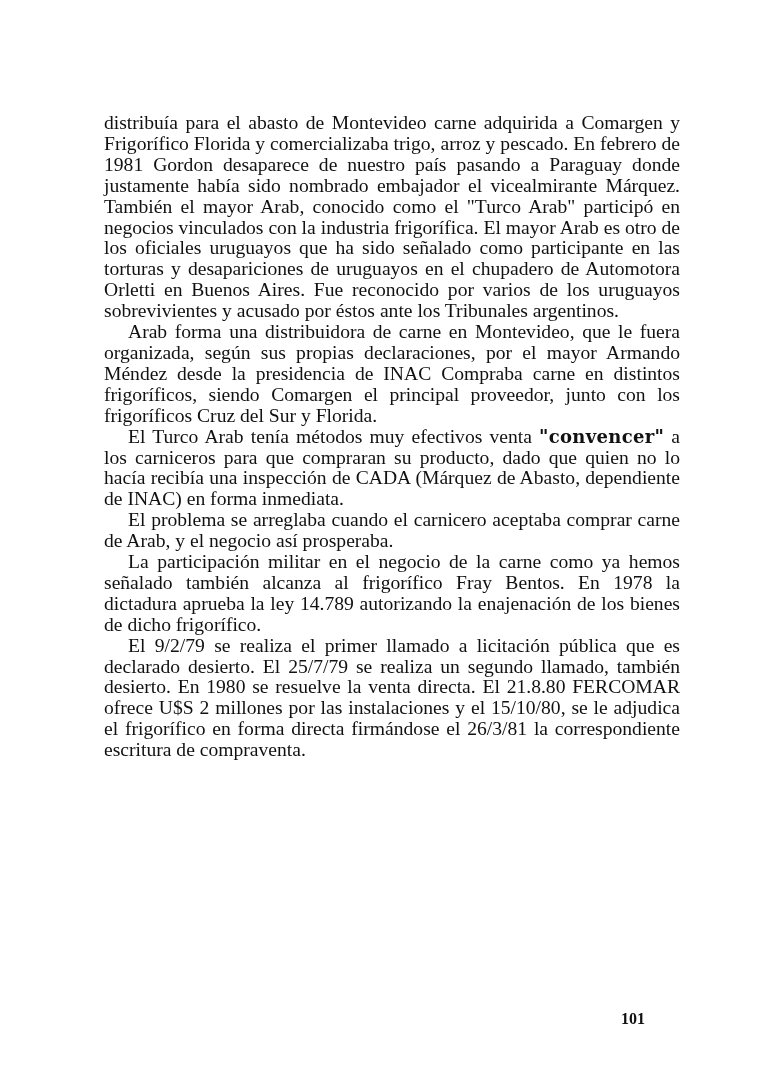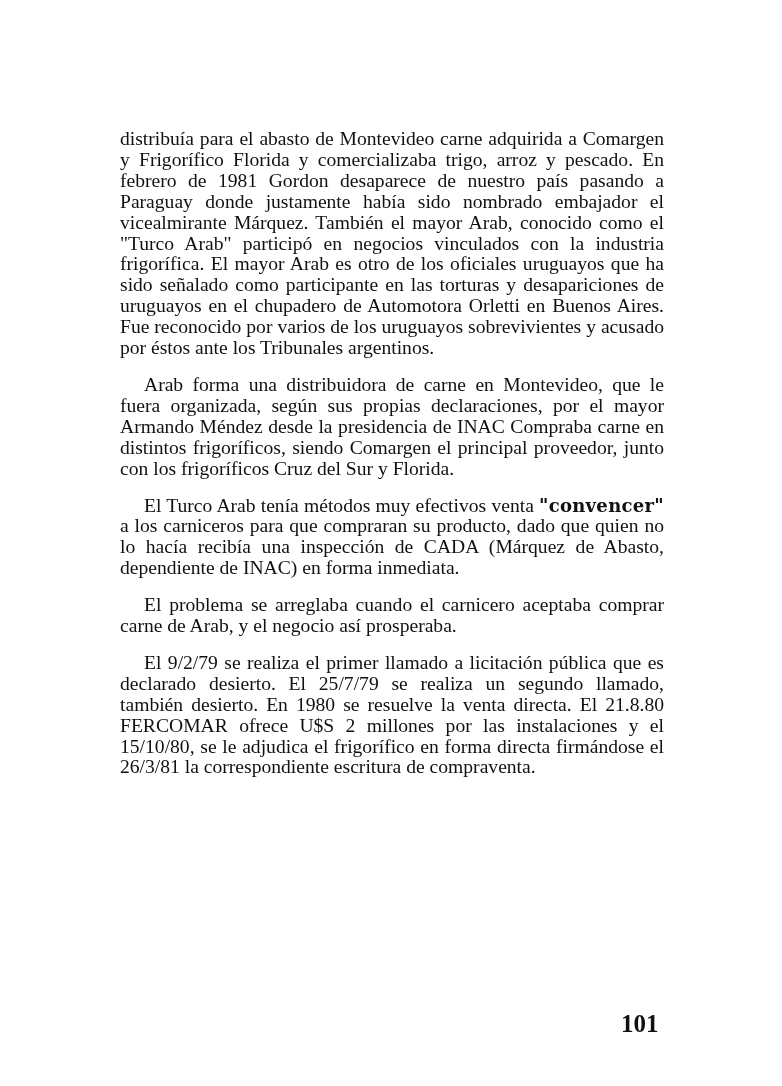--- a/index.html
+++ b/index.html
@@ -19,39 +19,39 @@
       top: 113px;
       width: 576px;
       font-family: "Liberation Serif", serif;
       font-size: 19.6px;
       line-height: 20.9px;
       color: #111111;
       text-align: justify;
       hyphens: none;
     }
     .para {
-      margin: 16px;
+      margin: 0;
       padding: 0;
     }
     .para.indent {
       text-indent: 24px;
     }
     .bold {
       font-weight: bold;
       font-family: "DejaVu Serif", serif;
       font-size: 18px;
       letter-spacing: 0.3px;
     }
     .page-number {
       position: absolute;
       left: 621px;
       top: 1010px;
       font-family: "Liberation Serif", serif;
       font-weight: bold;
-      font-size: 25px;
+      font-size: 16px;
       color: #111111;
       text-align: right;
     }
   </style>
 </head>
 <body>
 
 <div class="page">
   <p class="para">
     <span>distribuía para el abasto de Montevideo carne adquirida a Comargen y Frigorífico Florida y comercializaba trigo, arroz y pescado. En febrero de 1981 Gordon desaparece de nuestro país pasando a Paraguay donde justamente había sido nombrado embajador el vicealmirante Márquez. También el mayor Arab, conocido como el "Turco Arab" participó en negocios vinculados con la industria frigorífica. El mayor Arab es otro de los oficiales uruguayos que ha sido señalado como participante en las torturas y desapariciones de uruguayos en el chupadero de Automotora Orletti en Buenos Aires. Fue reconocido por varios de los uruguayos sobrevivientes y acusado por éstos ante los Tribunales argentinos.</span>
@@ -59,17 +59,20 @@
   <p class="para indent">
     <span>Arab forma una distribuidora de carne en Montevideo, que le fuera organizada, según sus propias declaraciones, por el mayor Armando Méndez desde la presidencia de INAC Compraba carne en distintos frigoríficos, siendo Comargen el principal proveedor, junto con los frigoríficos Cruz del Sur y Florida.</span>
   </p>
   <p class="para indent">
     <span>El Turco Arab tenía métodos muy efectivos venta </span><span class="bold">"convencer"</span><span> a los carniceros para que compraran su producto, dado que quien no lo hacía recibía una inspección de CADA (Márquez de Abasto, dependiente de INAC) en forma inmediata.</span>
   </p>
   <p class="para indent">
     <span>El problema se arreglaba cuando el carnicero aceptaba comprar carne de Arab, y el negocio así prosperaba.</span>
   </p>
   <p class="para indent">
+    <span>La participación militar en el negocio de la carne como ya hemos señalado también alcanza al frigorífico Fray Bentos. En 1978 la dictadura aprueba la ley 14.789 autorizando la enajenación de los bienes de dicho frigorífico.</span>
+  </p>
+  <p class="para indent">
     <span>El 9/2/79 se realiza el primer llamado a licitación pública que es declarado desierto. El 25/7/79 se realiza un segundo llamado, también desierto. En 1980 se resuelve la venta directa. El 21.8.80 FERCOMAR ofrece U$S 2 millones por las instalaciones y el 15/10/80, se le adjudica el frigorífico en forma directa firmándose el 26/3/81 la correspondiente escritura de compraventa.</span>
   </p>
 </div>
 
 <div class="page-number">101</div>
 
 </body></html>

